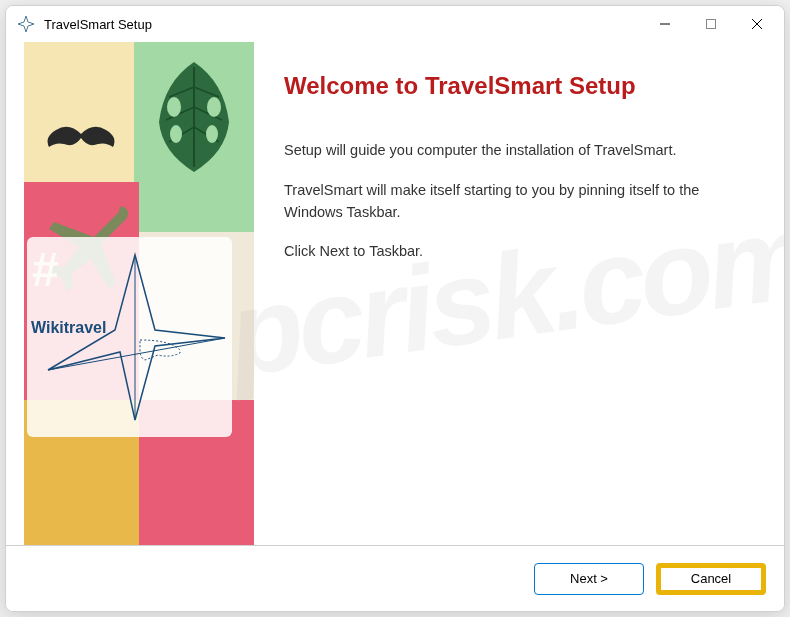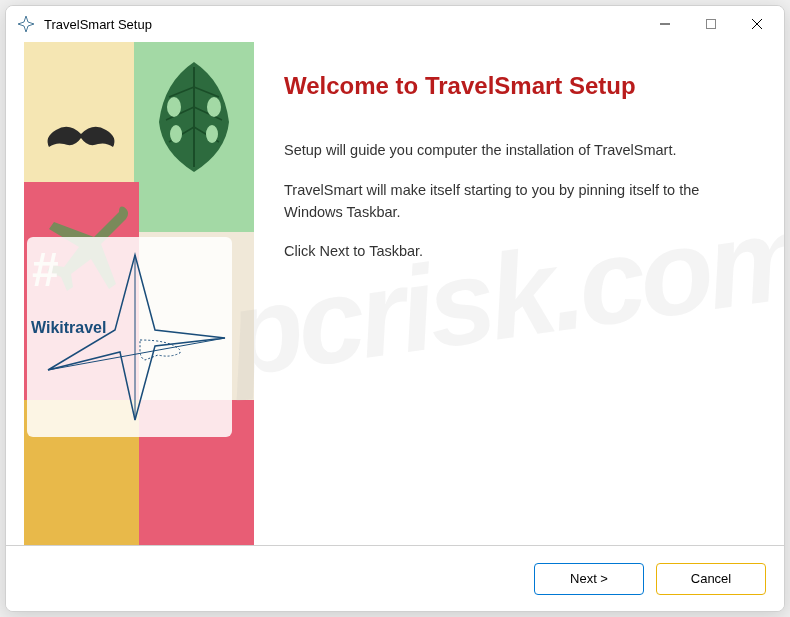--- a/index.html
+++ b/index.html
@@ -170,21 +170,21 @@
       align-items: center;
       justify-content: flex-end;
       padding: 16px 18px;
       gap: 12px;
       background: #ffffff;
     }
     
     .btn {
       min-width: 110px;
       height: 32px;
-      border: 1px solid #eab308;
+      border: 5px solid #eab308;
       background: #ffffff;
       border-radius: 4px;
       font-size: 13px;
       color: #000;
       cursor: pointer;
       padding: 0 16px;
     }
     
     .btn-primary {
       border: 1.5px solid #0078d4;

